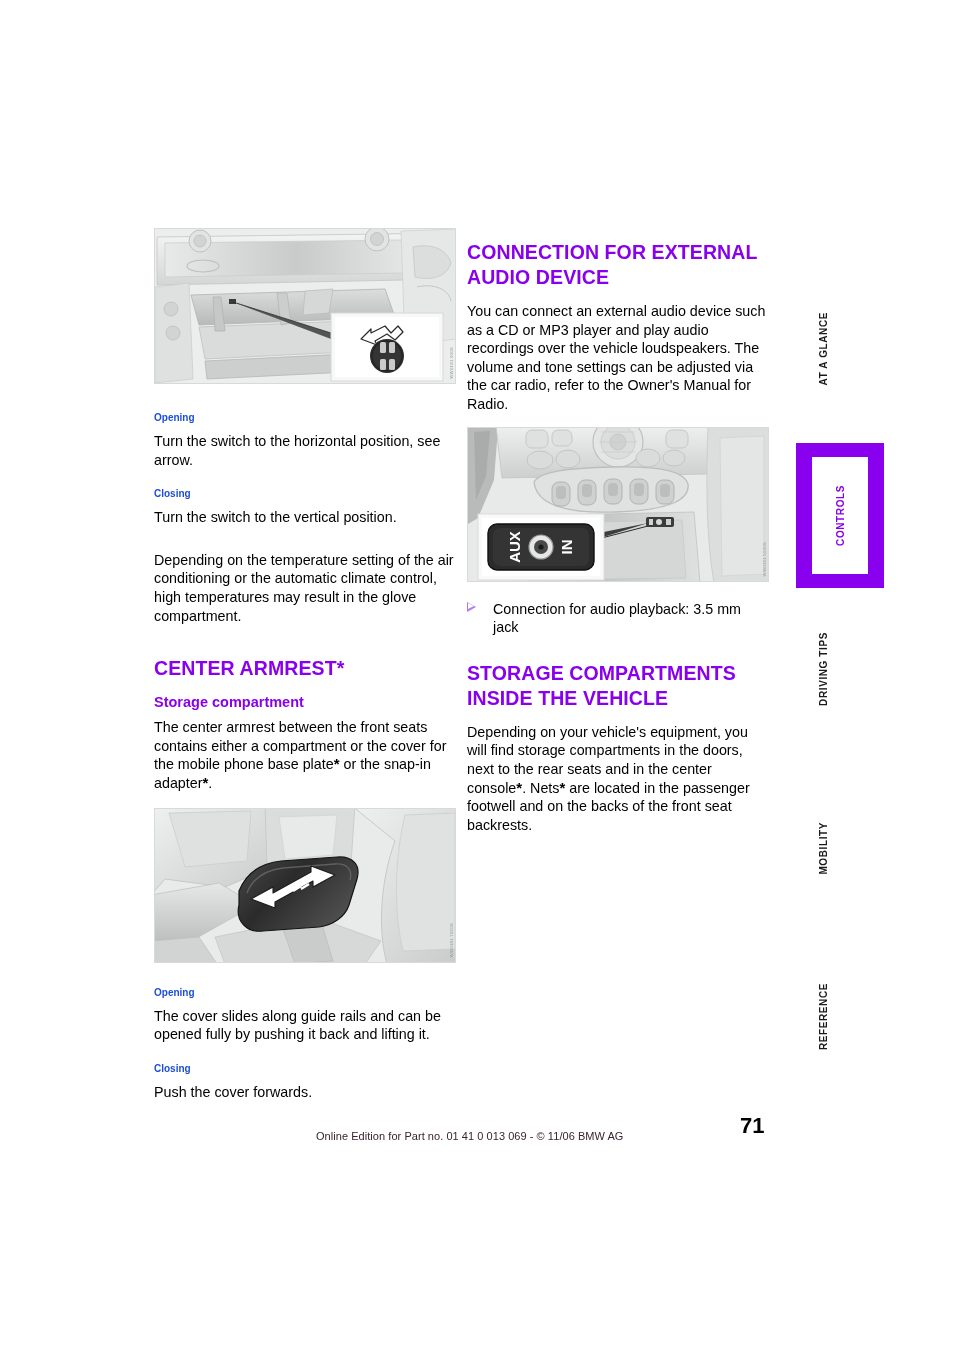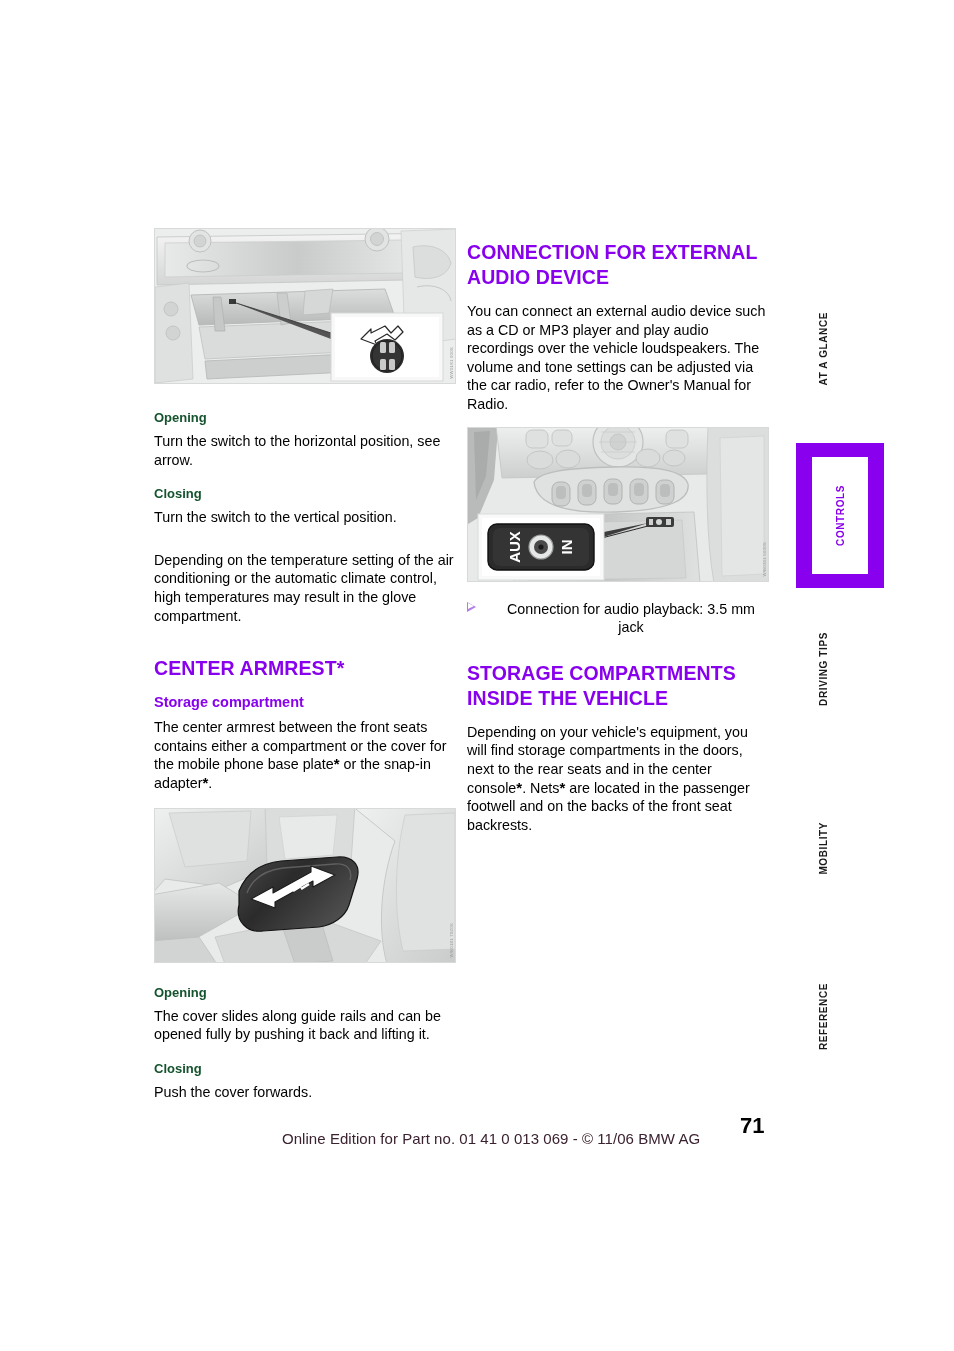--- a/index.html
+++ b/index.html
@@ -30,38 +30,38 @@
     margin: 0 0 12px 0;
   }
   .h2 {
     color: #8800ee;
     font-size: 14.5px;
     font-weight: bold;
     line-height: 19px;
     margin: 0 0 6px 0;
   }
   .h3 {
-    color: #14532d;
-    font-size: 13px;
+    color: #1d4ed8;
+    font-size: 10px;
     font-weight: bold;
     line-height: 19px;
     margin: 0 0 5px 0;
   }
   p.body {
     font-size: 14.3px;
     line-height: 18.6px;
     margin: 0 0 15px 0;
     color: #000;
   }
   p.body.tight { margin-bottom: 24px; }
   .star { font-weight: bold; font-size: 15px; }
   .pagelink { color: #3a3ad6; }
 
   
-  ul.bullets { list-style: none; margin: 0 0 18px 0; padding: 0; text-align: center; }
+  ul.bullets { list-style: none; margin: 0 0 18px 0; padding: 0; }
   ul.bullets li {
     position: relative;
     padding-left: 26px;
     font-size: 14.3px;
     line-height: 18.6px;
     margin-bottom: 8px;
   }
   ul.bullets li .tri {
     position: absolute;
     left: 0; top: 2px;
@@ -140,23 +140,23 @@
     font-size: 10px;
     font-weight: bold;
     letter-spacing: 0.6px;
     color: #8800ee;
     white-space: nowrap;
   }
 
   
   .footer-note {
     position: absolute;
-    left: 282px;
+    left: 316px;
     top: 1130px;
-    font-size: 15px;
+    font-size: 11px;
     color: #3b2230;
     letter-spacing: 0.05px;
   }
   .page-num {
     position: absolute;
     left: 740px;
     top: 1113px;
     font-size: 22px;
     font-weight: bold;
     color: #000;

